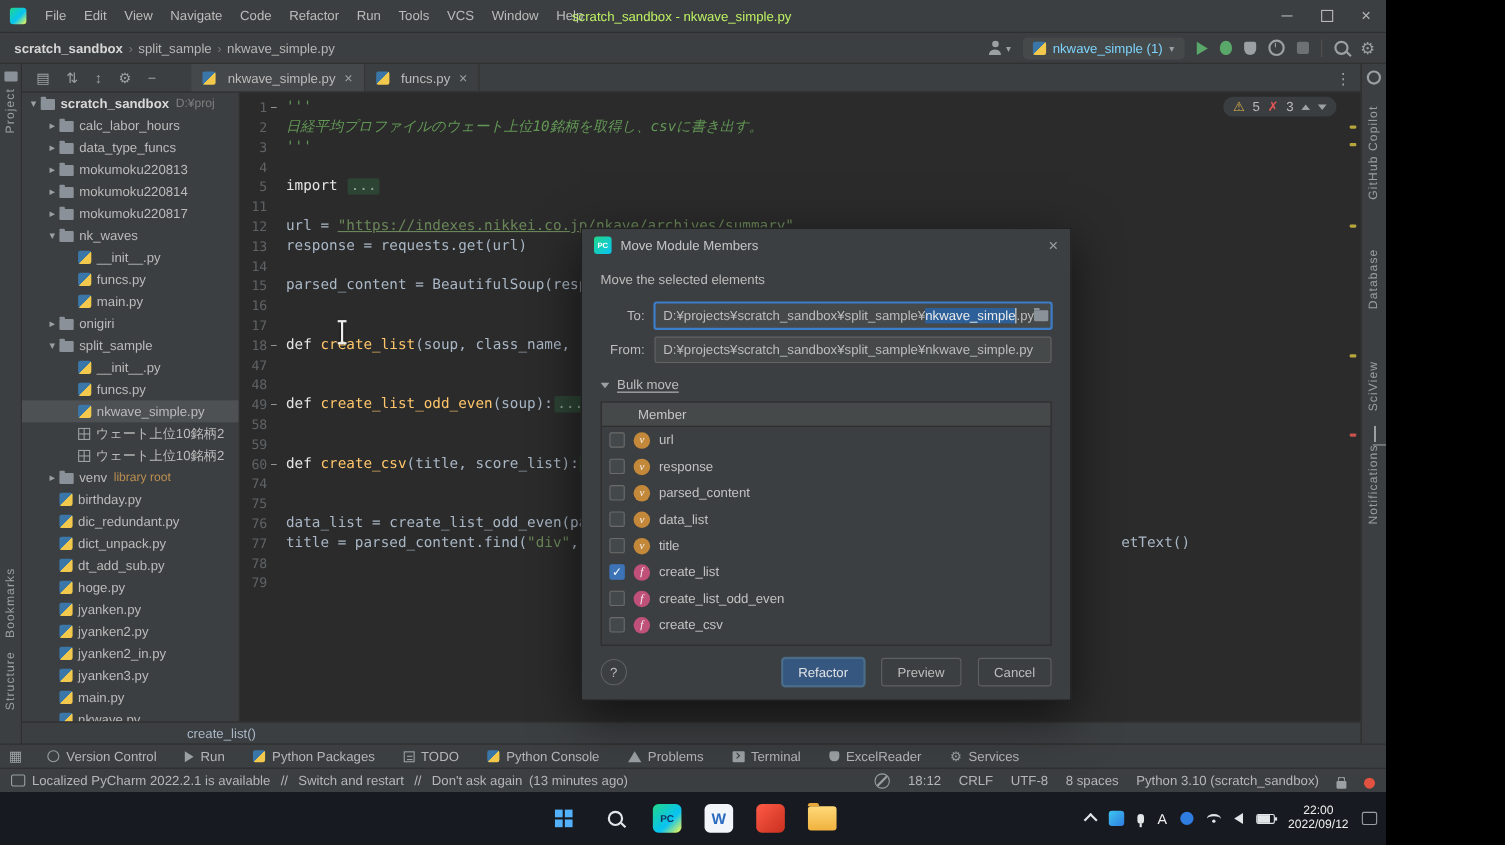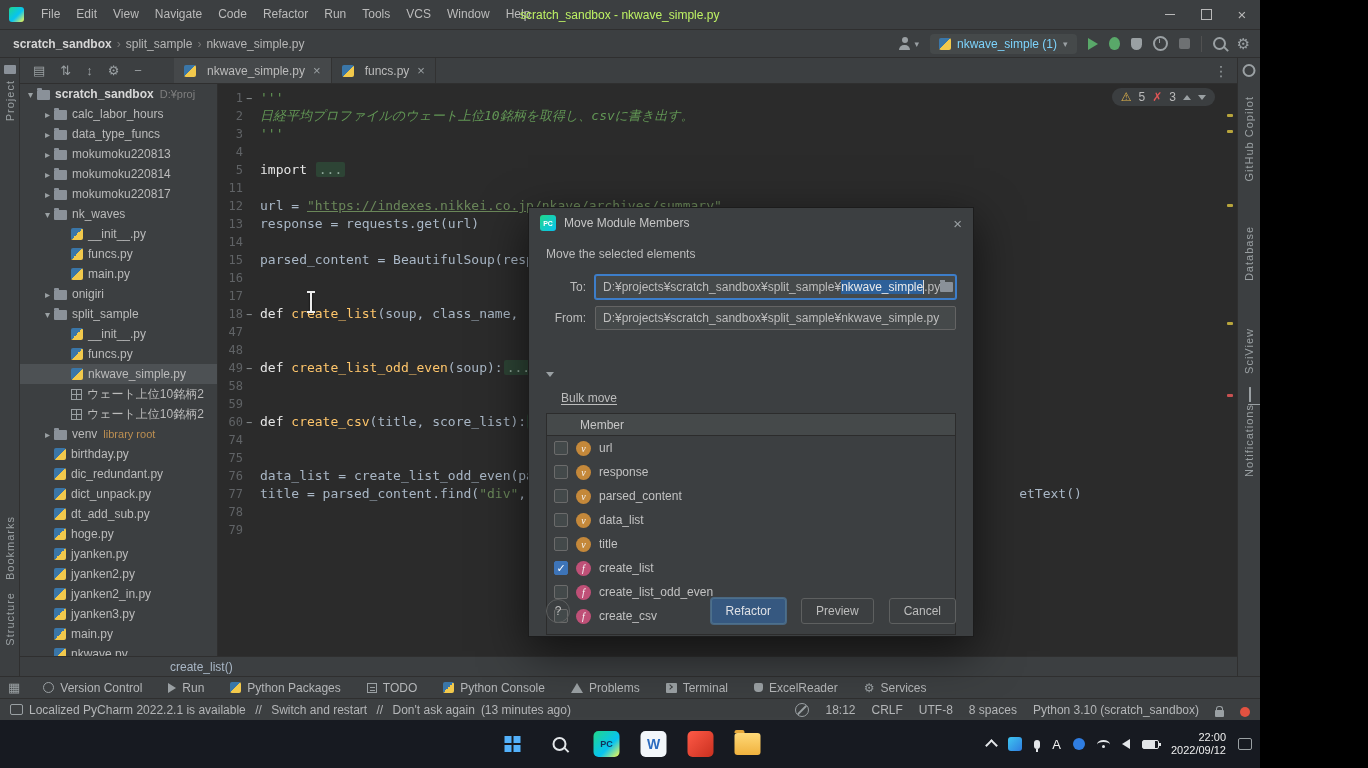--- a/index.html
+++ b/index.html
@@ -140,21 +140,21 @@
   .frow{display:flex;align-items:center;margin:7px 17px;}
   .flabel{width:40px;text-align:right;margin-right:9px;color:#bdbdbd;flex:none;}
   .finput{flex:1;height:24px;background:#45494a;border:1px solid #646464;border-radius:2px;display:flex;align-items:center;padding:0 7px;color:#bdbdbd;white-space:nowrap;overflow:hidden;box-sizing:border-box;}
   .finput.focused{border-color:#3d7eca;box-shadow:0 0 0 1px #3d7eca;}
   .fsel{background:#2d6099;color:#eaeaea;}
   .caret{width:1px;height:14px;background:#dcdcdc;flex:none;}
   .fbrowse{margin-left:auto;width:13px;height:10px;background:#8a9199;border-radius:1px;position:relative;flex:none;}
   .fbrowse::before{content:"";position:absolute;top:-2px;left:0;width:5px;height:2px;background:#8a9199;}
   .bulkrow{display:flex;align-items:center;gap:7px;margin:13px 17px 8px;color:#bdbdbd;}
   .tri-down{width:0;height:0;border-left:4px solid transparent;border-right:4px solid transparent;border-top:5px solid #9aa0a3;}
-  .bulklabel{text-decoration:underline;text-underline-offset:2px;margin-top:48px;}
+  .bulklabel{text-decoration:underline;text-underline-offset:2px;}
   .mtable{margin:0 17px;border:1px solid #2c2c2c;height:222px;box-sizing:border-box;background:#3c3f41;overflow:hidden;}
   .mhead{height:22px;background:#45494a;border-bottom:1px solid #2c2c2c;display:flex;align-items:center;padding-left:33px;color:#c7c7c7;box-sizing:border-box;}
   .mrow{height:24px;display:flex;align-items:center;padding-left:7px;gap:8px;}
   .cb{width:14px;height:14px;border:1px solid #6b6b6b;border-radius:2px;background:#43494a;display:flex;align-items:center;justify-content:center;font-size:11px;color:#fff;flex:none;box-sizing:border-box;}
   .cb.checked{background:#3d74b8;border-color:#3d74b8;}
   .kicon{width:15px;height:15px;border-radius:50%;display:flex;align-items:center;justify-content:center;font-size:10px;color:#f7f7f7;font-style:italic;font-family:"Liberation Serif",serif;flex:none;}
   .k-v{background:#c4883a;}
   .k-f{background:#bf5077;}
   .mname{color:#c2c2c2;}
   .dlg-buttons{position:absolute;left:17px;right:17px;bottom:12px;display:flex;align-items:center;}
@@ -183,21 +183,21 @@
   .i-traycolor{width:14px;height:14px;border-radius:3px;background:linear-gradient(135deg,#3ec6f0,#2f7de1);}
   .i-mic{width:6px;height:9px;background:#e3e6e9;border-radius:3px;position:relative;}
   .i-mic::after{content:"";position:absolute;left:2px;bottom:-3px;width:2px;height:3px;background:#e3e6e9;}
   .ime{font-size:13px;color:#f0f0f0;}
   .i-bluedot{width:12px;height:12px;border-radius:50%;background:#2f7de1;}
   .i-wifi{width:13px;height:7px;border-top:2.5px solid #e3e6e9;border-radius:50% 50% 0 0;position:relative;}
   .i-wifi::after{content:"";position:absolute;left:5px;top:3px;width:3px;height:3px;border-radius:50%;background:#e3e6e9;}
   .i-vol{width:0;height:0;border-top:5px solid transparent;border-bottom:5px solid transparent;border-right:8px solid #e3e6e9;}
   .i-batt{width:17px;height:9px;border:1.3px solid #e3e6e9;border-radius:2px;position:relative;background:linear-gradient(90deg,#e3e6e9 0 78%,transparent 78%);box-sizing:border-box;}
   .i-batt::after{content:"";position:absolute;right:-3px;top:2px;width:2px;height:3px;background:#e3e6e9;}
-  .clock{display:flex;flex-direction:column;align-items:flex-end;font-size:11px;line-height:13px;color:#eee;}
+  .clock{display:flex;flex-direction:column;align-items:center;font-size:11px;line-height:13px;color:#eee;}
   .i-note{width:12px;height:10px;border:1.3px solid #9aa0a3;border-radius:2px;}
 </style>
 </head>
 <body>
 
 <div class="app">
 
   <header class="titlebar">
     <span class="applogo"></span>
     <nav class="menubar" style="display:flex">

